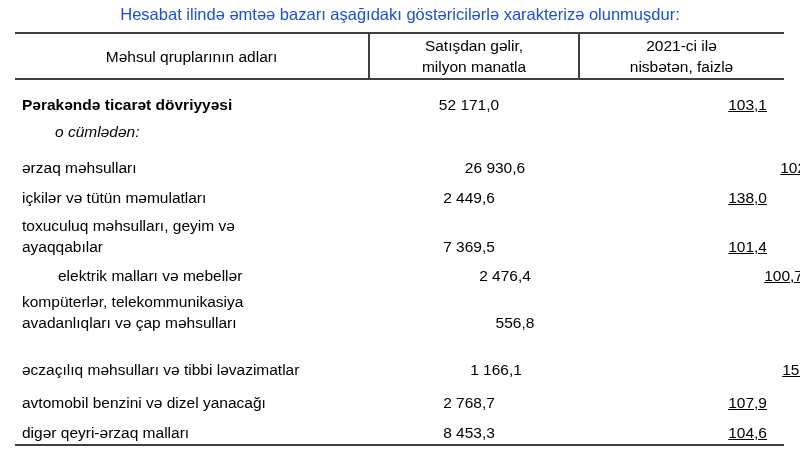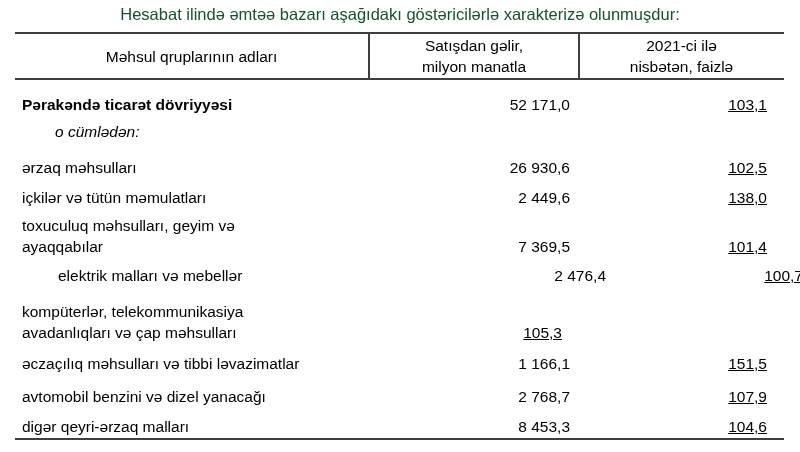--- a/index.html
+++ b/index.html
@@ -15,21 +15,21 @@
     color: #000000;
     font-family: "Liberation Sans", sans-serif;
     overflow: hidden;
   }
   .title {
     margin: 0;
     padding-top: 5px;
     text-align: center;
     font-size: 16.5px;
     line-height: 19px;
-    color: #14532d;
+    color: #1d4ed8;
   }
   .tbl {
     margin: 8px 16px 0 15px;
     border-top: 2px solid #3f3f3f;
     border-bottom: 2px solid #3f3f3f;
   }
   .thead {
     display: grid;
     grid-template-columns: 353px 210px 205px;
     border-bottom: 2px solid #3f3f3f;
@@ -55,42 +55,42 @@
     grid-template-columns: 353px 210px 205px;
     align-items: end;
     font-size: 15.5px;
     line-height: 21px;
   }
   .cell.label {
     padding-left: 7px;
     white-space: pre-line;
   }
   .cell.val {
-    text-align: right;
+    text-align: center;
     padding-right: 8px;
   }
   .cell.pct {
     text-align: right;
     padding-right: 16px;
     text-decoration: underline;
   }
   .row.bold .label { font-weight: bold; }
   .row.subnote .label {
     font-style: italic;
     padding-left: 40px;
   }
   
   .row.r0 { margin-top: 14px; }
   .row.r1 { margin-top: 6px;  }
-  .row.r2 { margin-top: 15px; }
+  .row.r2 { margin-top: 15px; gap: 26px; }
   .row.r3 { margin-top: 9px;  }
   .row.r4 { margin-top: 7px;  }
   .row.r5 { margin-top: 8px; margin-left: 36px;  }
-  .row.r6 { margin-top: 15px;  }
-  .row.r7 { margin-top: 10px; }
+  .row.r6 { margin-top: 5px; gap: 46px;  }
+  .row.r7 { margin-top: 26px; gap: 27px; }
   .row.r8 { margin-top: 12px; }
   .row.r9 { margin-top: 9px;  }
 </style>
 </head>
 <body>
 
 <div class="page">
 
   <p class="title">Hesabat ilində əmtəə bazarı aşağıdakı göstəricilərlə xarakterizə olunmuşdur:</p>
 
@@ -139,20 +139,21 @@
 
       <div class="row r5">
         <div class="cell label">elektrik malları və mebellər</div>
         <div class="cell val">2 476,4</div>
         <div class="cell pct">100,7</div>
       </div>
 
       <div class="row r6">
         <div class="cell label">kompüterlər, telekommunikasiya
 avadanlıqları və çap məhsulları</div>
+        <div class="cell val">556,8</div>
         <div class="cell pct">105,3</div>
       </div>
 
       <div class="row r7">
         <div class="cell label">əczaçılıq məhsulları və tibbi ləvazimatlar</div>
         <div class="cell val">1 166,1</div>
         <div class="cell pct">151,5</div>
       </div>
 
       <div class="row r8">

